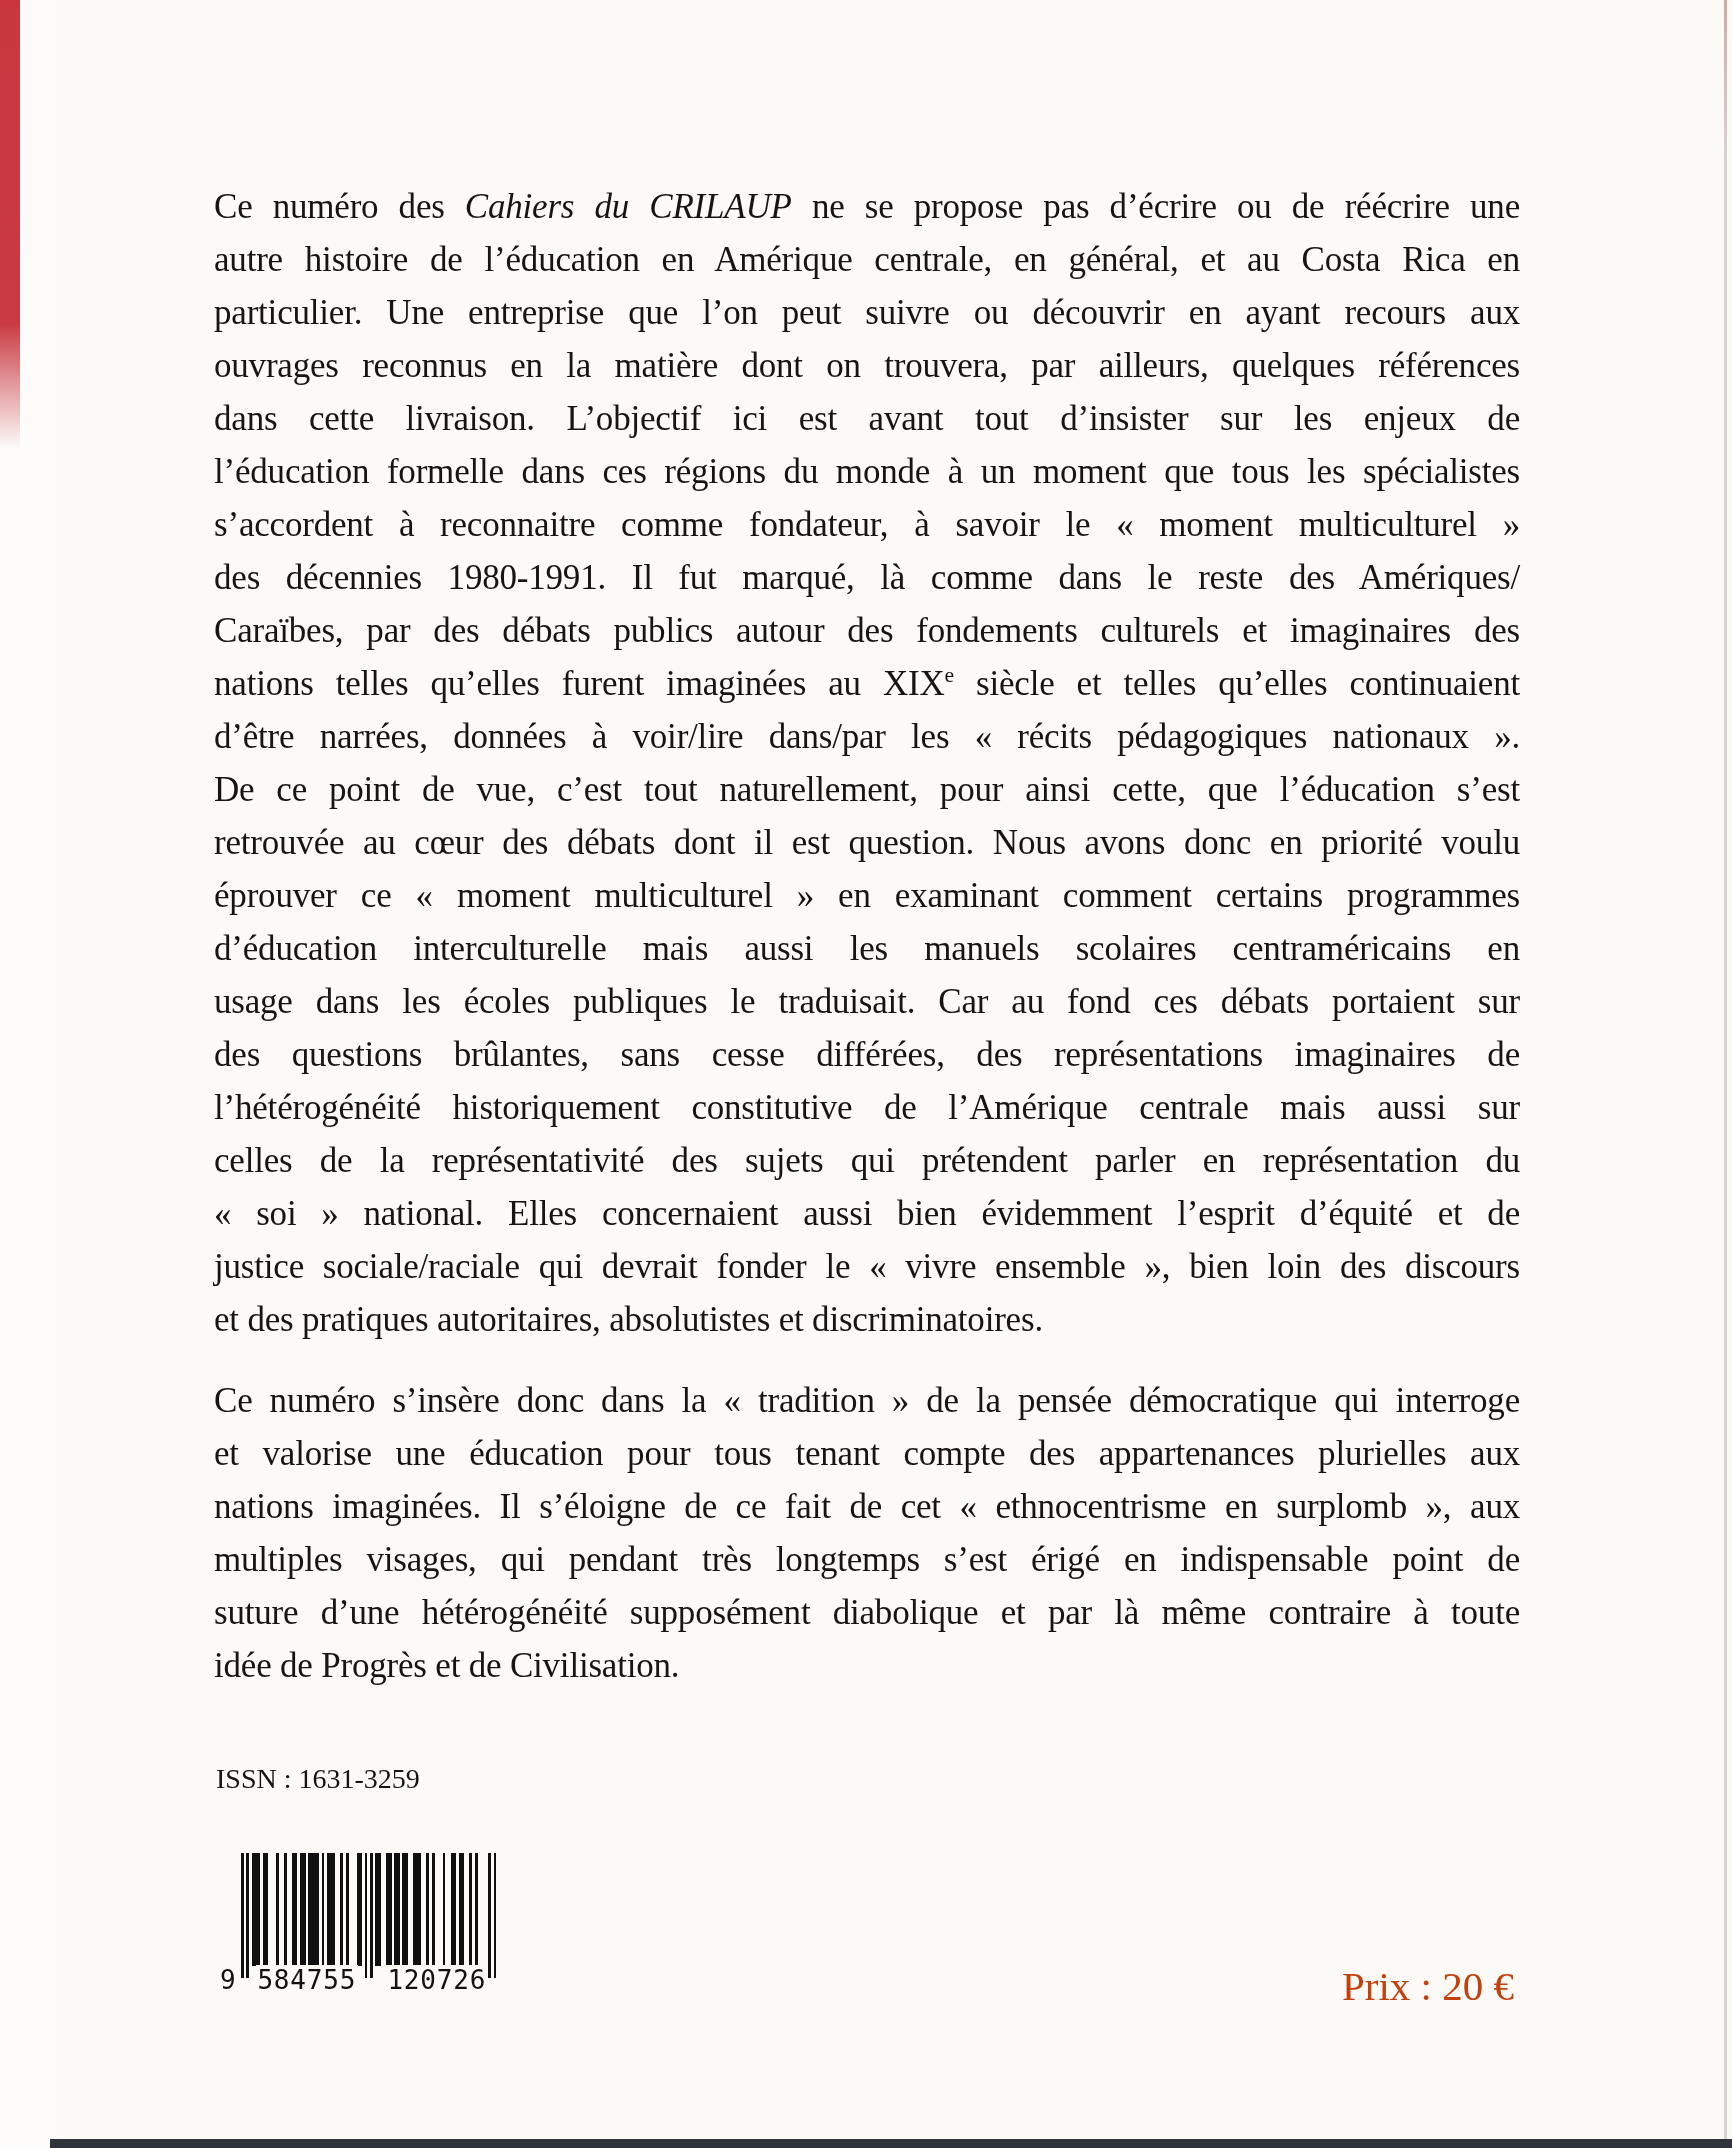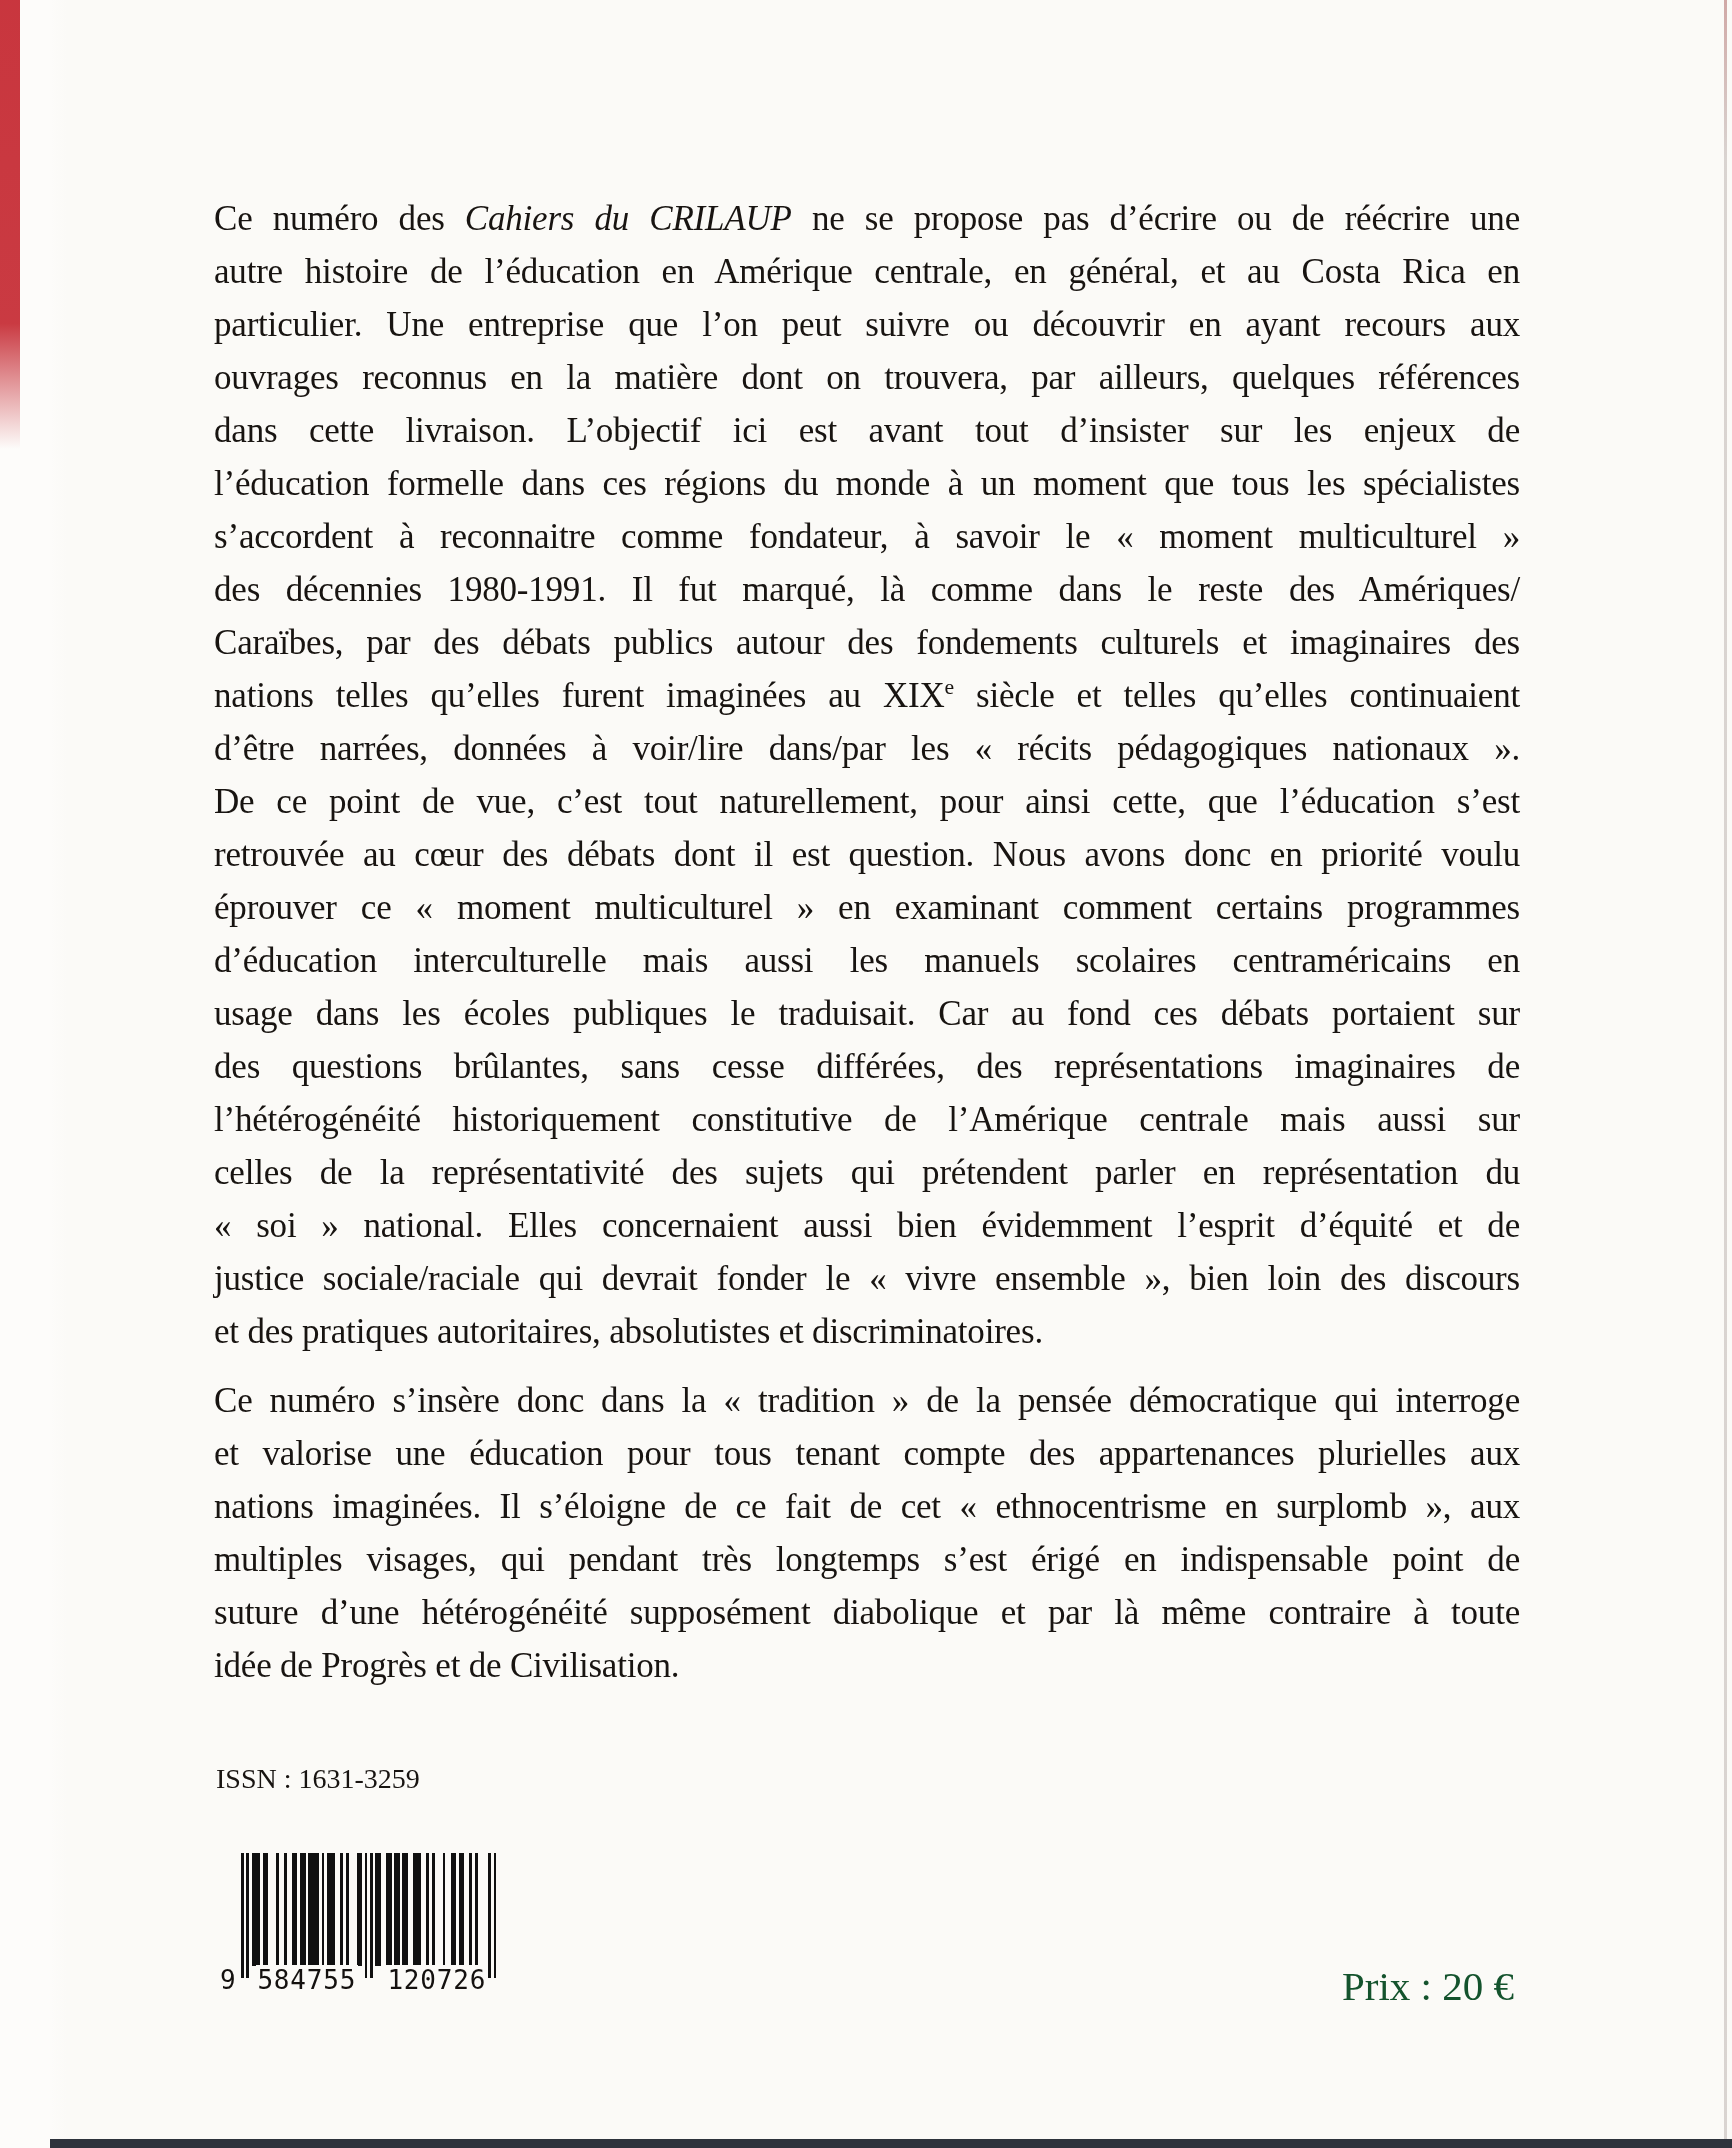--- a/index.html
+++ b/index.html
@@ -15,40 +15,40 @@
   }
   .scan-line-right{
     position:absolute;left:1724px;top:0;width:3.4px;height:2148px;opacity:.85;
     background:linear-gradient(180deg,#c99a98 0,#d3cdca 159px,#d3cdca 100%);
   }
   .bottom-bar{
     position:absolute;left:50px;top:2139px;width:1682px;height:9.2px;
     background:#2e333c;
   }
   .para{position:absolute;left:214px;width:1306px;font-size:35px;letter-spacing:-0.2px;}
-  .para1{top:192px;}
+  .para1{top:180px;}
   .para2{top:1374px;}
   .line{line-height:53px;height:53px;text-align:justify;text-align-last:justify;white-space:normal;}
   .line.last{text-align-last:left;}
   .it{font-style:italic;}
   sup{font-size:0.62em;vertical-align:super;line-height:0;}
   .ids{position:absolute;left:216px;top:1755px;font-size:28px;}
   .ids div{line-height:47px;height:47px;}
   .barcode{position:absolute;left:241px;top:1853px;}
   .bars{display:flex;flex-direction:row;align-items:flex-start;}
   .bars .m{width:2.7px;height:0.8px;}
   .bars .m.b{background:#101010;height:113px;}
   .bars .m.b.g{height:125px;}
   .bc-digits{position:absolute;left:-19.3px;top:112px;width:302px;height:35px;
     font-family:"DejaVu Sans Mono","Liberation Mono",monospace;font-size:26px;letter-spacing:0.8px;color:#14110f;}
   .bc-d{position:absolute;top:0;background:#fbfaf7;padding:0 1.7px;}
   .bc-lead{left:-3.4px;}
   .bc-g1{left:34px;}
   .bc-g2{left:164px;}
-  .price{position:absolute;left:1342px;top:1962px;font-size:41px;color:#14532d;}
+  .price{position:absolute;left:1342px;top:1962px;font-size:41px;color:#c2410c;}
 </style>
 </head>
 <body>
 
 <div class="red-stripe"></div>
 <div class="scan-line-right"></div>
 <div class="bottom-bar"></div>
 
 <div class="para para1" id="para1">
   <div class="line"><span>Ce numéro des </span><span class="it">Cahiers du CRILAUP</span><span> ne se propose pas d’écrire ou de réécrire une</span></div>

